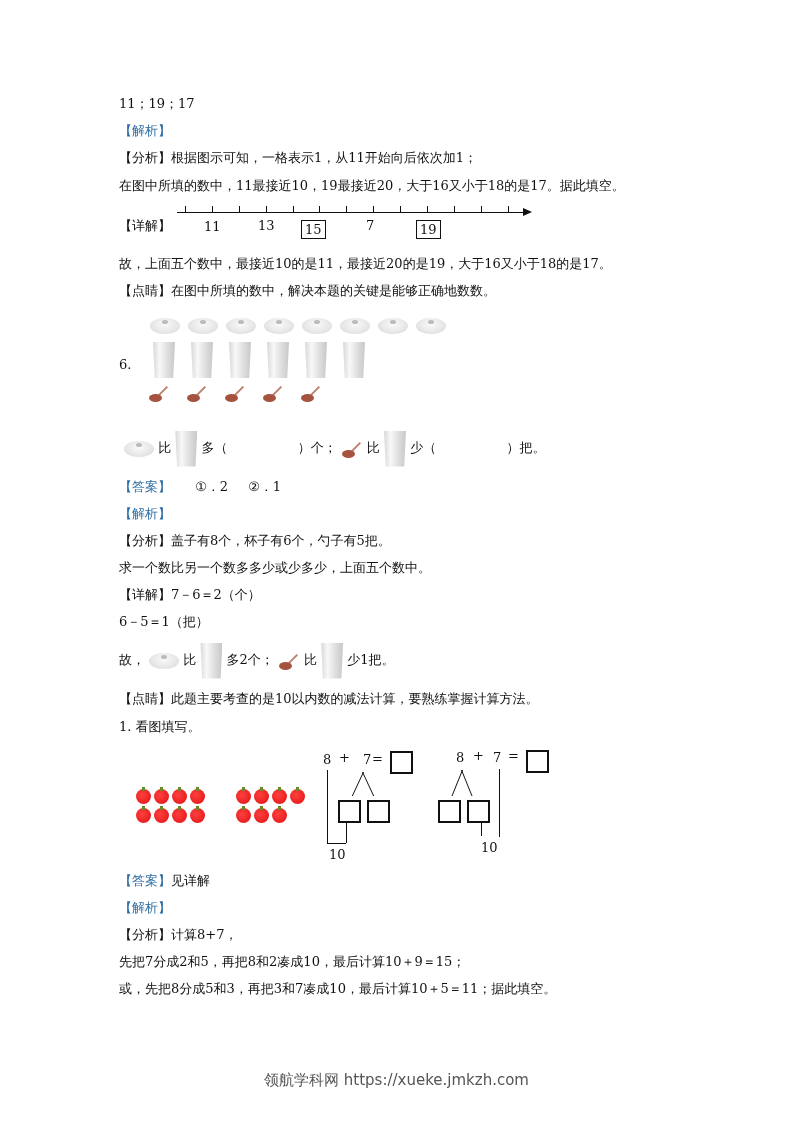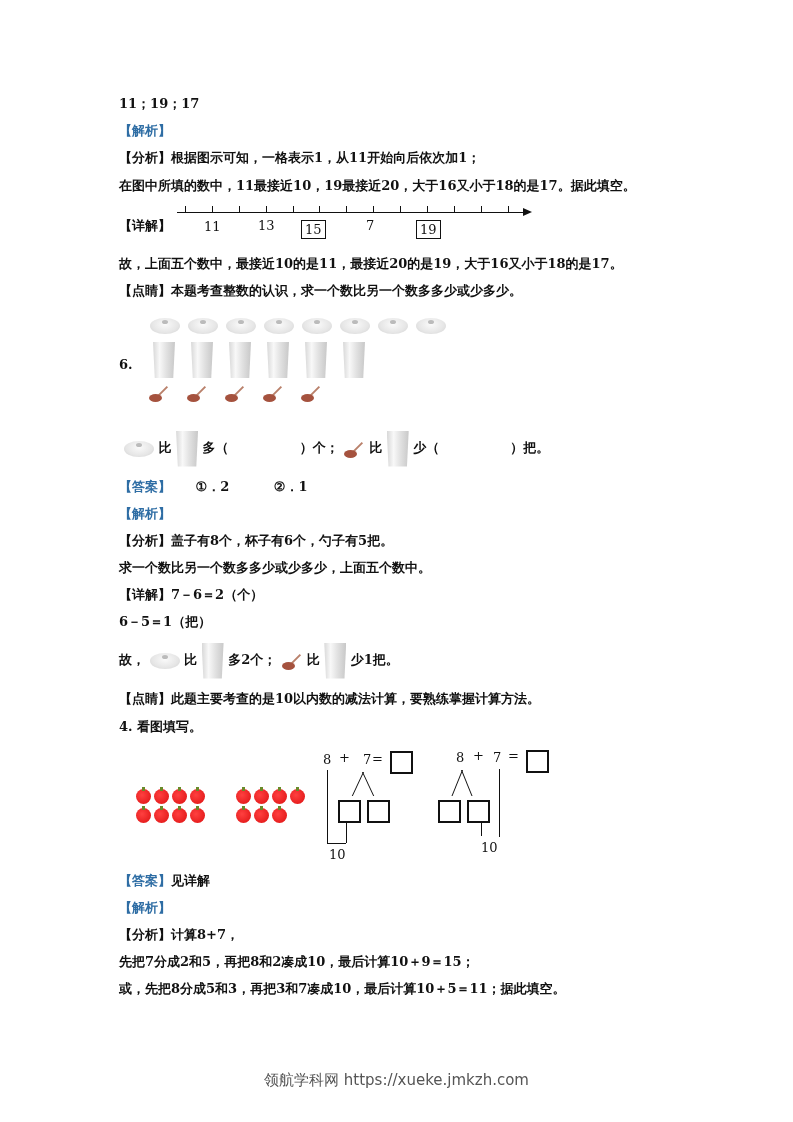--- a/index.html
+++ b/index.html
@@ -1,18 +1,18 @@
 <!DOCTYPE html>
 <html><head>
 <meta charset="utf-8">
 <style>
   html,body{margin:0;padding:0;background:#fff;}
   body{width:793px;height:1122px;position:relative;overflow:hidden;
        font-family:"DejaVu Serif","Liberation Serif",serif;color:#111;font-size:13px;}
-  .line{position:absolute;left:119px;white-space:nowrap;line-height:18px;font-weight:bold;}
+  .line{position:absolute;left:119px;white-space:nowrap;line-height:18px;}
   .blue{color:#2e6da4;}
   .numline{position:absolute;left:177px;top:206px;width:360px;height:12px;}
   .numline .axis{position:absolute;left:0;top:6px;width:348px;height:1px;background:#111;}
   .numline .arrow{position:absolute;left:346px;top:2px;width:0;height:0;
      border-top:4px solid transparent;border-bottom:4px solid transparent;border-left:9px solid #111;}
   .tick{position:absolute;top:0;width:1px;height:6px;background:#111;}
   .nl-label{position:absolute;font-size:13px;}
   .boxed{border:1px solid #111;padding:1px 3px;}
   .icon-lid{display:inline-block;width:30px;height:16px;border-radius:50%;
      background:radial-gradient(ellipse at 50% 40%,#fafafa 0%,#e6e6e6 60%,#cfcfcf 100%);
@@ -62,21 +62,21 @@
   <div class="tick" style="left:331px"></div>
 </div>
 <span class="nl-label" style="left:204px;top:219px;position:absolute">11</span>
 <span class="nl-label" style="left:258px;top:218px;position:absolute">13</span>
 <span class="nl-label boxed" style="left:301px;top:220px;position:absolute">15</span>
 <span class="nl-label" style="left:366px;top:218px;position:absolute">7</span>
 <span class="nl-label boxed" style="left:416px;top:220px;position:absolute">19</span>
 
 <div class="line" style="top:255px">故，上面五个数中，最接近10的是11，最接近20的是19，大于16又小于18的是17。</div>
 <div class="line" style="top:282px">
-  <span>【点睛】</span><span>本题考查整数的认识，求一个数比另一个数多多少或少多少。</span>
+  <span>【点睛】</span><span>在图中所填的数中，解决本题的关键是能够正确地数数。</span>
 </div>
 
 <div class="row" style="left:150px;top:318px;gap:8px">
   <span class="icon-lid"></span>
   <span class="icon-lid"></span>
   <span class="icon-lid"></span>
   <span class="icon-lid"></span>
   <span class="icon-lid"></span>
   <span class="icon-lid"></span>
   <span class="icon-lid"></span>
@@ -109,21 +109,21 @@
   <span class="icon-spoon"></span><span>比</span>
   <span class="icon-cup"></span>
   <span>少（</span>
   <span style="display:inline-block;width:62px"></span>
   <span>）把。</span>
 </div>
 
 <div class="line" style="top:478px">
   <span class="blue">【答案】</span>
   <span style="margin-left:20px">①．2</span>
-  <span style="margin-left:40px">②．1</span>
+  <span style="margin-left:16px">②．1</span>
 </div>
 <div class="line blue" style="top:505px">【解析】</div>
 <div class="line" style="top:532px">
   <span>【分析】</span><span>盖子有8个，杯子有6个，勺子有5把。</span>
 </div>
 <div class="line" style="top:559px">求一个数比另一个数多多少或少多少，上面五个数中。</div>
 <div class="line" style="top:586px">
   <span>【详解】</span><span>7－6＝2（个）</span>
 </div>
 <div class="line" style="top:613px">6－5＝1（把）</div>
@@ -135,21 +135,21 @@
   <span class="icon-cup"></span>
   <span>多2个；</span>
   <span class="icon-spoon"></span><span>比</span>
   <span class="icon-cup"></span>
   <span>少1把。</span>
 </div>
 <div class="line" style="top:690px">
   <span>【点睛】</span><span>此题主要考查的是10以内数的减法计算，要熟练掌握计算方法。</span>
 </div>
 
-<div class="line" style="top:718px">4. 看图填写。</div>
+<div class="line" style="top:718px">1. 看图填写。</div>
 
 <div style="position:absolute;left:136px;top:789px;display:grid;grid-template-columns:repeat(4,18px);row-gap:4px">
   <span class="apple"></span>
     <span class="apple"></span>
     <span class="apple"></span>
     <span class="apple"></span>
   <span class="apple"></span>
     <span class="apple"></span>
     <span class="apple"></span>
     <span class="apple"></span>

